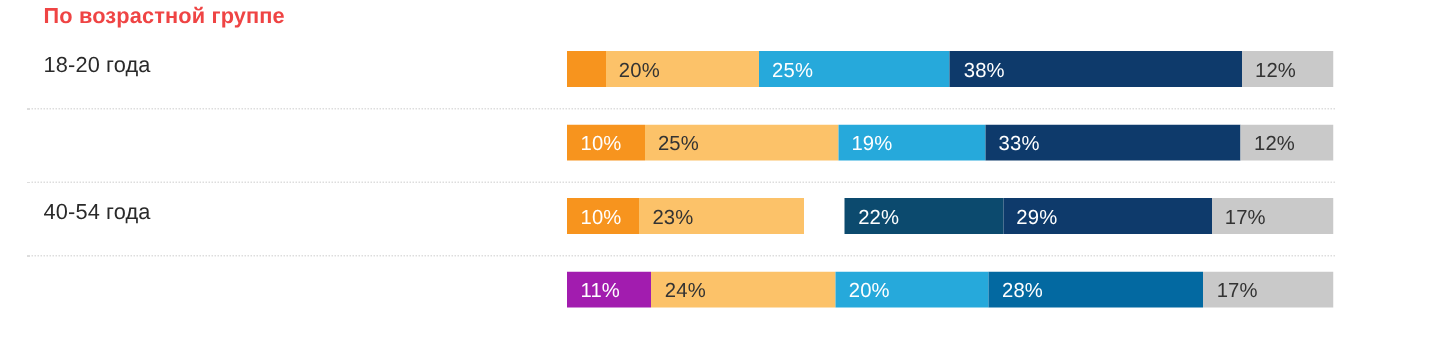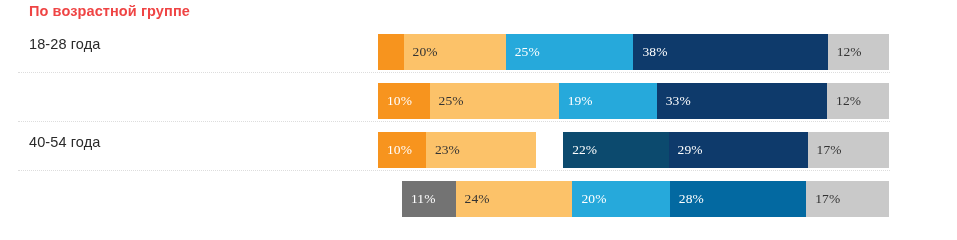--- a/index.html
+++ b/index.html
@@ -66,25 +66,24 @@
     width: 511px;
     height: 36px;
     display: flex;
     flex-direction: row;
     align-items: stretch;
     overflow: hidden;
   }
 
   .bar-seg {
     position: relative;
-    height: 36px;
+    height: 24px;
     display: flex;
     align-items: center;
     box-sizing: border-box;
-    font-family: Liberation Serif, serif;
   }
 
   .seg-label {
     font-size: 13.5px;
     padding-left: 9px;
     white-space: nowrap;
     letter-spacing: 0.1px;
   }
 
   .seg-label.light { color: #ffffff; }
@@ -92,21 +91,21 @@
 </style>
 </head>
 <body>
 
 <div id="chart-root">
 
   <div id="section-title">По возрастной группе</div>
 
   <div id="rows-container">
       <div class="chart-row" style="top: 24px;">
-        <div class="row-label">18-28 года</div>
+        <div class="row-label">18-20 года</div>
         <div class="bar-track">
           <div class="bar-seg" style="background: rgb(247, 148, 30); width: 5%;"></div>
           <div class="bar-seg" style="background: rgb(252, 194, 105); width: 20%;">
             <span class="seg-label dark">20%</span>
           </div>
           <div class="bar-seg" style="background: rgb(38, 169, 219); width: 25%;">
             <span class="seg-label light">25%</span>
           </div>
           <div class="bar-seg" style="background: rgb(14, 58, 107); width: 38%;">
             <span class="seg-label light">38%</span>
@@ -153,21 +152,21 @@
             <span class="seg-label light">29%</span>
           </div>
           <div class="bar-seg" style="background: rgb(201, 201, 201); width: 16.8317%;">
             <span class="seg-label dark">17%</span>
           </div>
         </div>
         <div class="row-divider"></div>
       </div>
       <div class="chart-row" style="top: 171px;">
         <div class="bar-track">
-          <div class="bar-seg" style="background: #737373; width: 11%; margin-left: 24px;">
+          <div class="bar-seg" style="background: #a21caf; width: 11%;">
             <span class="seg-label light">11%</span>
           </div>
           <div class="bar-seg" style="background: rgb(252, 194, 105); width: 24%;">
             <span class="seg-label dark">24%</span>
           </div>
           <div class="bar-seg" style="background: rgb(38, 169, 219); width: 20%;">
             <span class="seg-label light">20%</span>
           </div>
           <div class="bar-seg" style="background: #0369a1; width: 28%;">
             <span class="seg-label light">28%</span>

